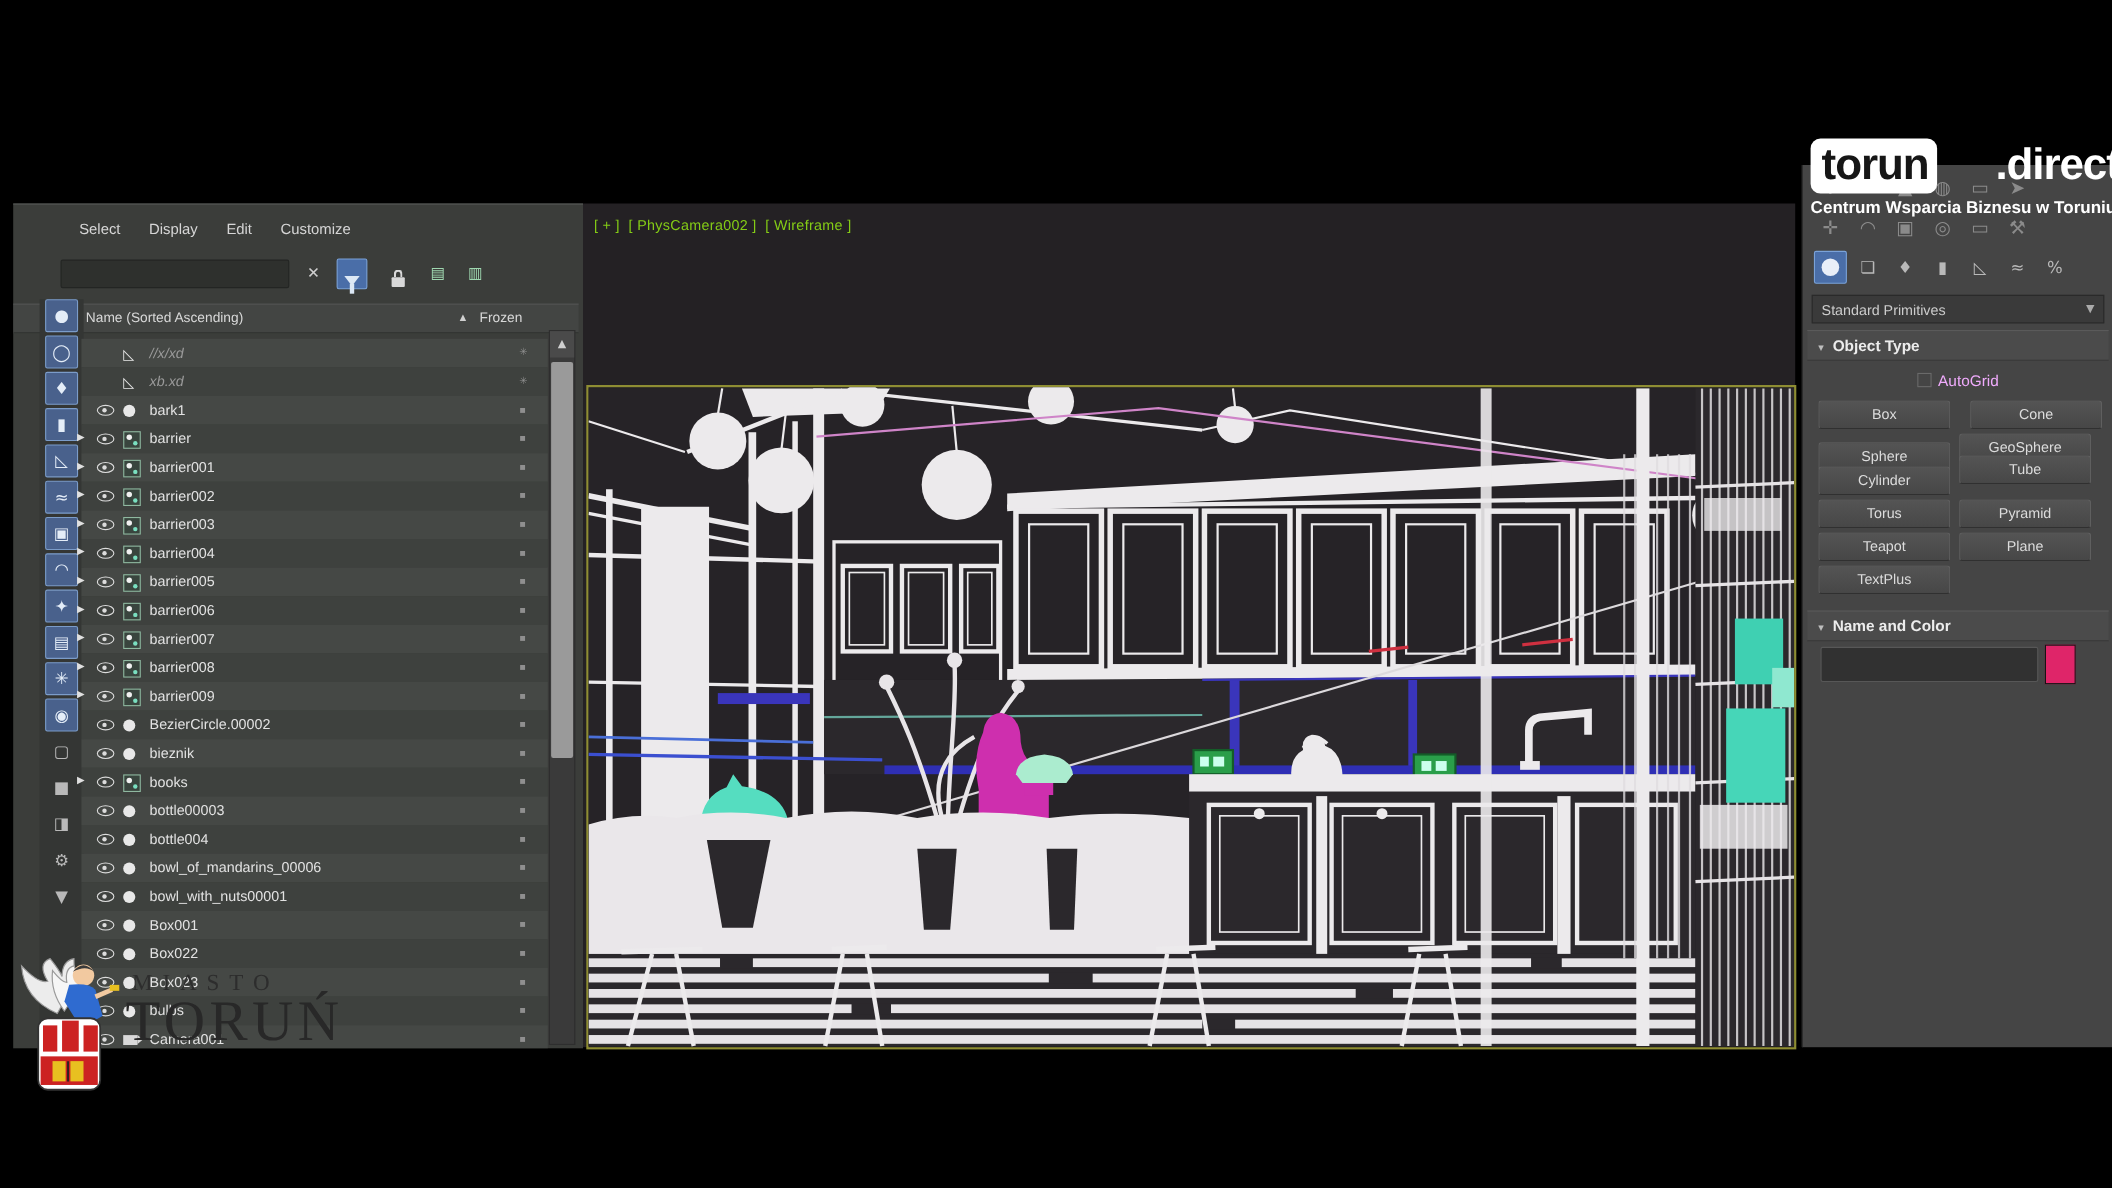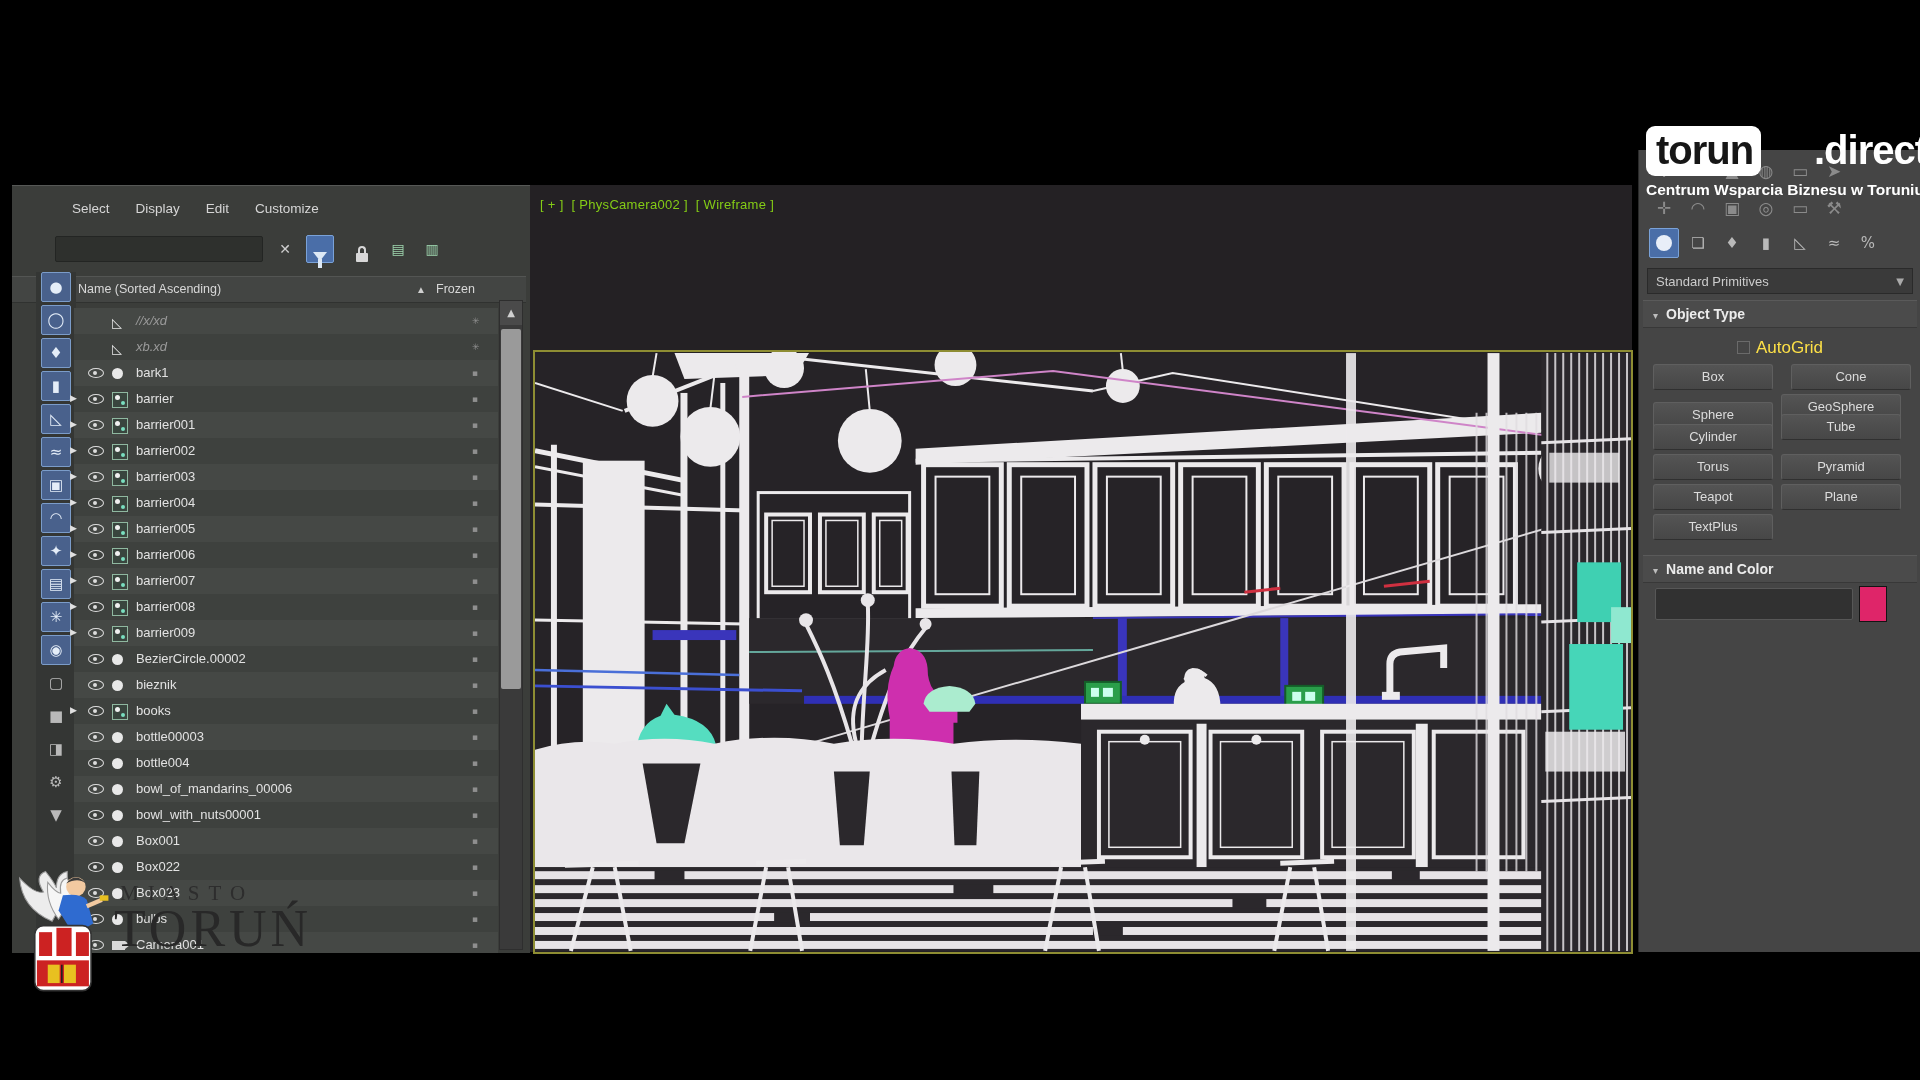--- a/index.html
+++ b/index.html
@@ -81,21 +81,21 @@
   #cat-row .cat{display:inline-block;width:30px;height:30px;margin-right:4px;text-align:center;line-height:30px;
        color:#b9b9b9;font-size:15px;font-family:"DejaVu Sans",sans-serif;border-radius:2px;vertical-align:top;}
   #cat-row .cat.active{background:#4a6ea8;border:1px solid #7aa2d8;box-sizing:border-box;line-height:28px;}
   #cat-row .cat.active .ball{display:inline-block;width:16px;height:16px;background:#e8eef8;border-radius:50%;margin-top:6px;}
   #std-drop{position:absolute;left:8px;top:118px;width:266px;height:26px;background:#3a3a3a;border:1px solid #2a2a2a;
        color:#cccccc;font-size:13px;line-height:26px;padding-left:8px;box-sizing:border-box;}
   #std-drop .dd{position:absolute;right:8px;top:0;color:#aaa;font-size:10px;font-family:"DejaVu Sans",sans-serif;}
   .rollout{position:absolute;left:4px;width:274px;height:26px;background:#4b4b4b;border-top:1px solid #5a5a5a;
        border-bottom:1px solid #383838;color:#ececec;font-size:14px;font-weight:bold;line-height:26px;}
   .rollout .tri{color:#bdbdbd;font-size:10px;margin:0 8px 0 10px;font-family:"DejaVu Sans",sans-serif;font-weight:normal;}
-  #autogrid{position:absolute;left:0;top:188px;width:282px;text-align:center;color:#fde047;font-size:17px;}
+  #autogrid{position:absolute;left:0;top:188px;width:282px;text-align:center;color:#f0abfc;font-size:14px;}
   #autogrid .cb{display:inline-block;width:11px;height:11px;border:1px solid #6a6a6a;margin-right:6px;position:relative;top:1px;}
   #obj-buttons{position:absolute;left:14px;top:214px;width:254px;}
   .objbtn{position:absolute;width:118px;height:24px;border-radius:3px;border:1px solid #5f5f5f;border-bottom-color:#303030;
        background:linear-gradient(#545454,#474747);color:#dcdcdc;font-size:13px;text-align:center;line-height:24px;}
   #name-field{position:absolute;left:16px;top:438px;width:196px;height:30px;background:#313131;border:1px solid #575757;border-radius:2px;}
   #color-swatch{position:absolute;left:220px;top:436px;width:26px;height:34px;background:#df2569;border:1px solid #141414;}
 
   
   #torun-logo{left:1642px;top:124px;width:278px;height:90px;z-index:50;}
   #torun-pill{position:absolute;left:4px;top:2px;height:50px;background:#ffffff;border-radius:9px;padding:0 8px 0 10px;

